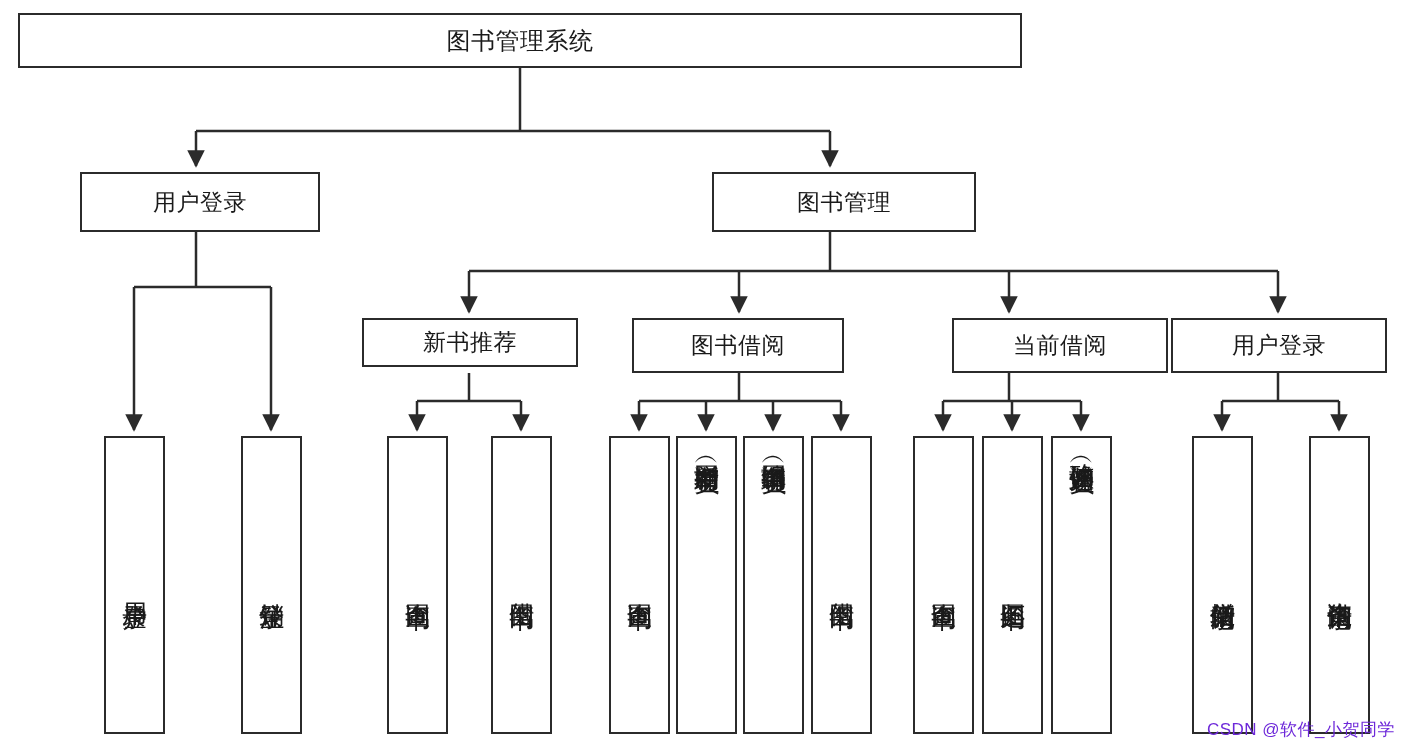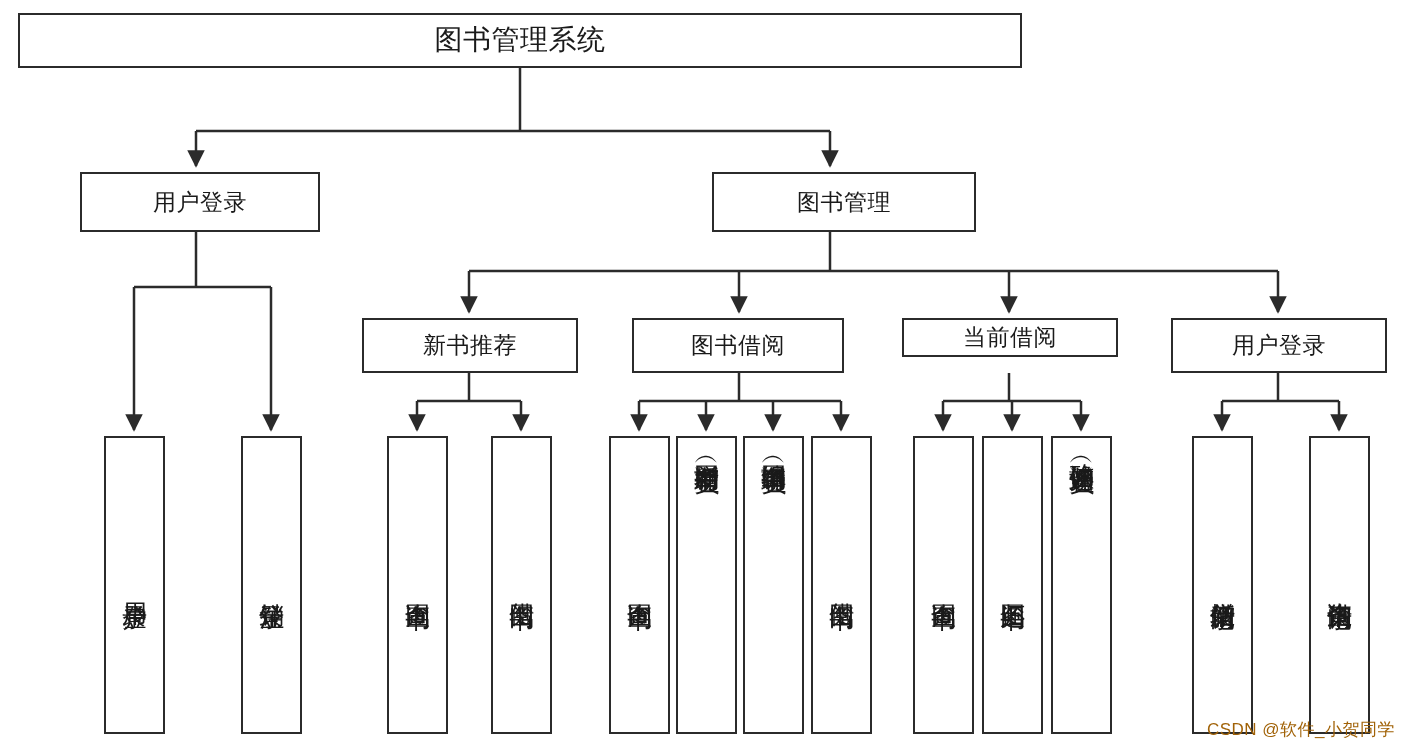--- a/index.html
+++ b/index.html
@@ -38,21 +38,21 @@
     display: block;
     text-align: center;
     line-height: 1.22;
     white-space: pre;
   }
   .node-box.horizontal .node-label {
     font-size: 23px;
     letter-spacing: 0.5px;
   }
   .node-box.root .node-label {
-    font-size: 28px;
+    font-size: 24px;
   }
   .node-box.vertical {
     align-items: flex-start;
     justify-content: center;
     padding-top: 6px;
   }
   .node-box.vertical .node-label {
     writing-mode: vertical-rl;
     text-orientation: upright;
     font-size: 25px;
@@ -62,21 +62,21 @@
   }
   .node-box.vertical.centered {
     align-items: center;
     padding-top: 0;
   }
   #watermark {
     position: absolute;
     right: 10px;
     bottom: 6px;
     font-size: 17px;
-    color: #a16207;
+    color: #6d28d9;
     letter-spacing: 0.5px;
     white-space: nowrap;
     pointer-events: none;
   }
 </style>
 </head>
 <body>
 
 <div id="diagram-root">
 
@@ -135,29 +135,29 @@
   </div>
 
   <div class="node-box horizontal" style="left:80px; top:172px; width:240px; height:60px;">
     <span class="node-label">用户登录</span>
   </div>
 
   <div class="node-box horizontal" style="left:712px; top:172px; width:264px; height:60px;">
     <span class="node-label">图书管理</span>
   </div>
 
-  <div class="node-box horizontal" style="left:362px; top:318px; width:216px; height:55px;">
+  <div class="node-box horizontal" style="left:362px; top:318px; width:216px; height:49px;">
     <span class="node-label">新书推荐</span>
   </div>
 
   <div class="node-box horizontal" style="left:632px; top:318px; width:212px; height:55px;">
     <span class="node-label">图书借阅</span>
   </div>
 
-  <div class="node-box horizontal" style="left:902px; top:318px; width:216px; height:39px;">
+  <div class="node-box horizontal" style="left:952px; top:318px; width:216px; height:55px;">
     <span class="node-label">当前借阅</span>
   </div>
 
   <div class="node-box horizontal" style="left:1171px; top:318px; width:216px; height:55px;">
     <span class="node-label">用户登录</span>
   </div>
 
   <div class="node-box vertical centered" style="left:104px; top:436px; width:61px; height:298px;">
     <span class="node-label">用户登录</span>
   </div>

